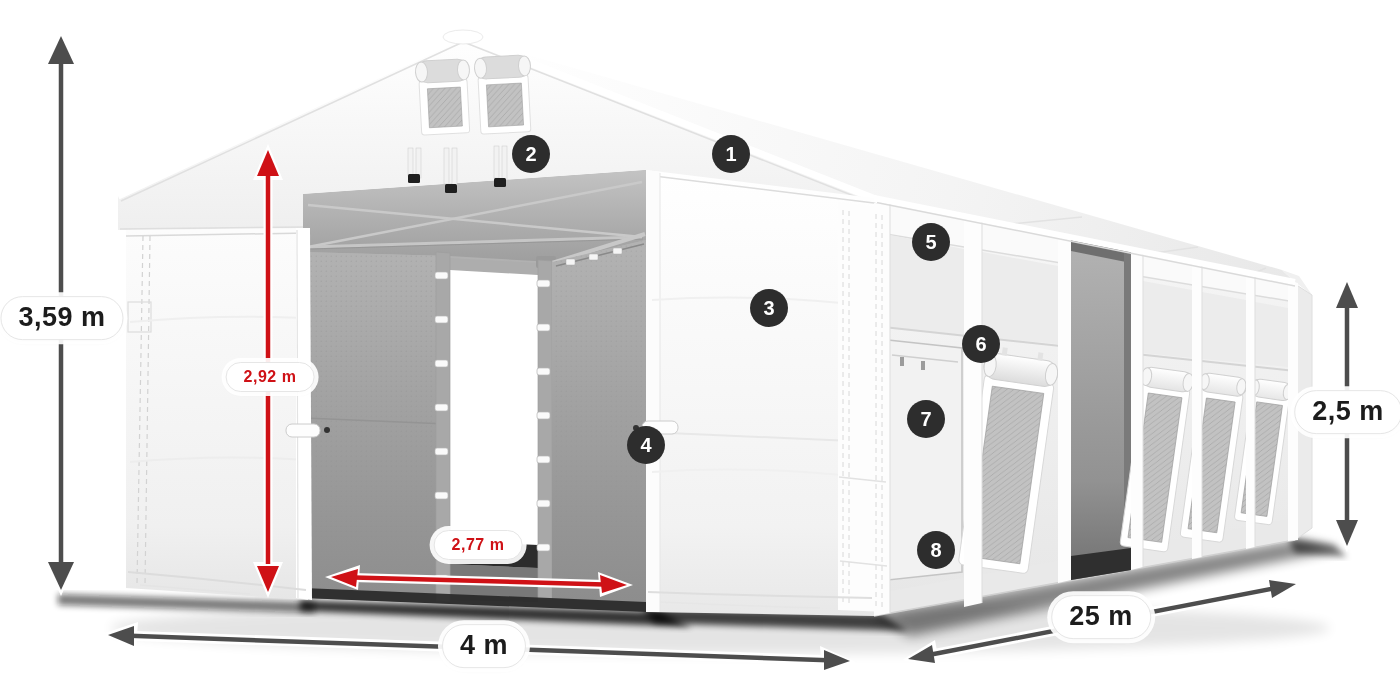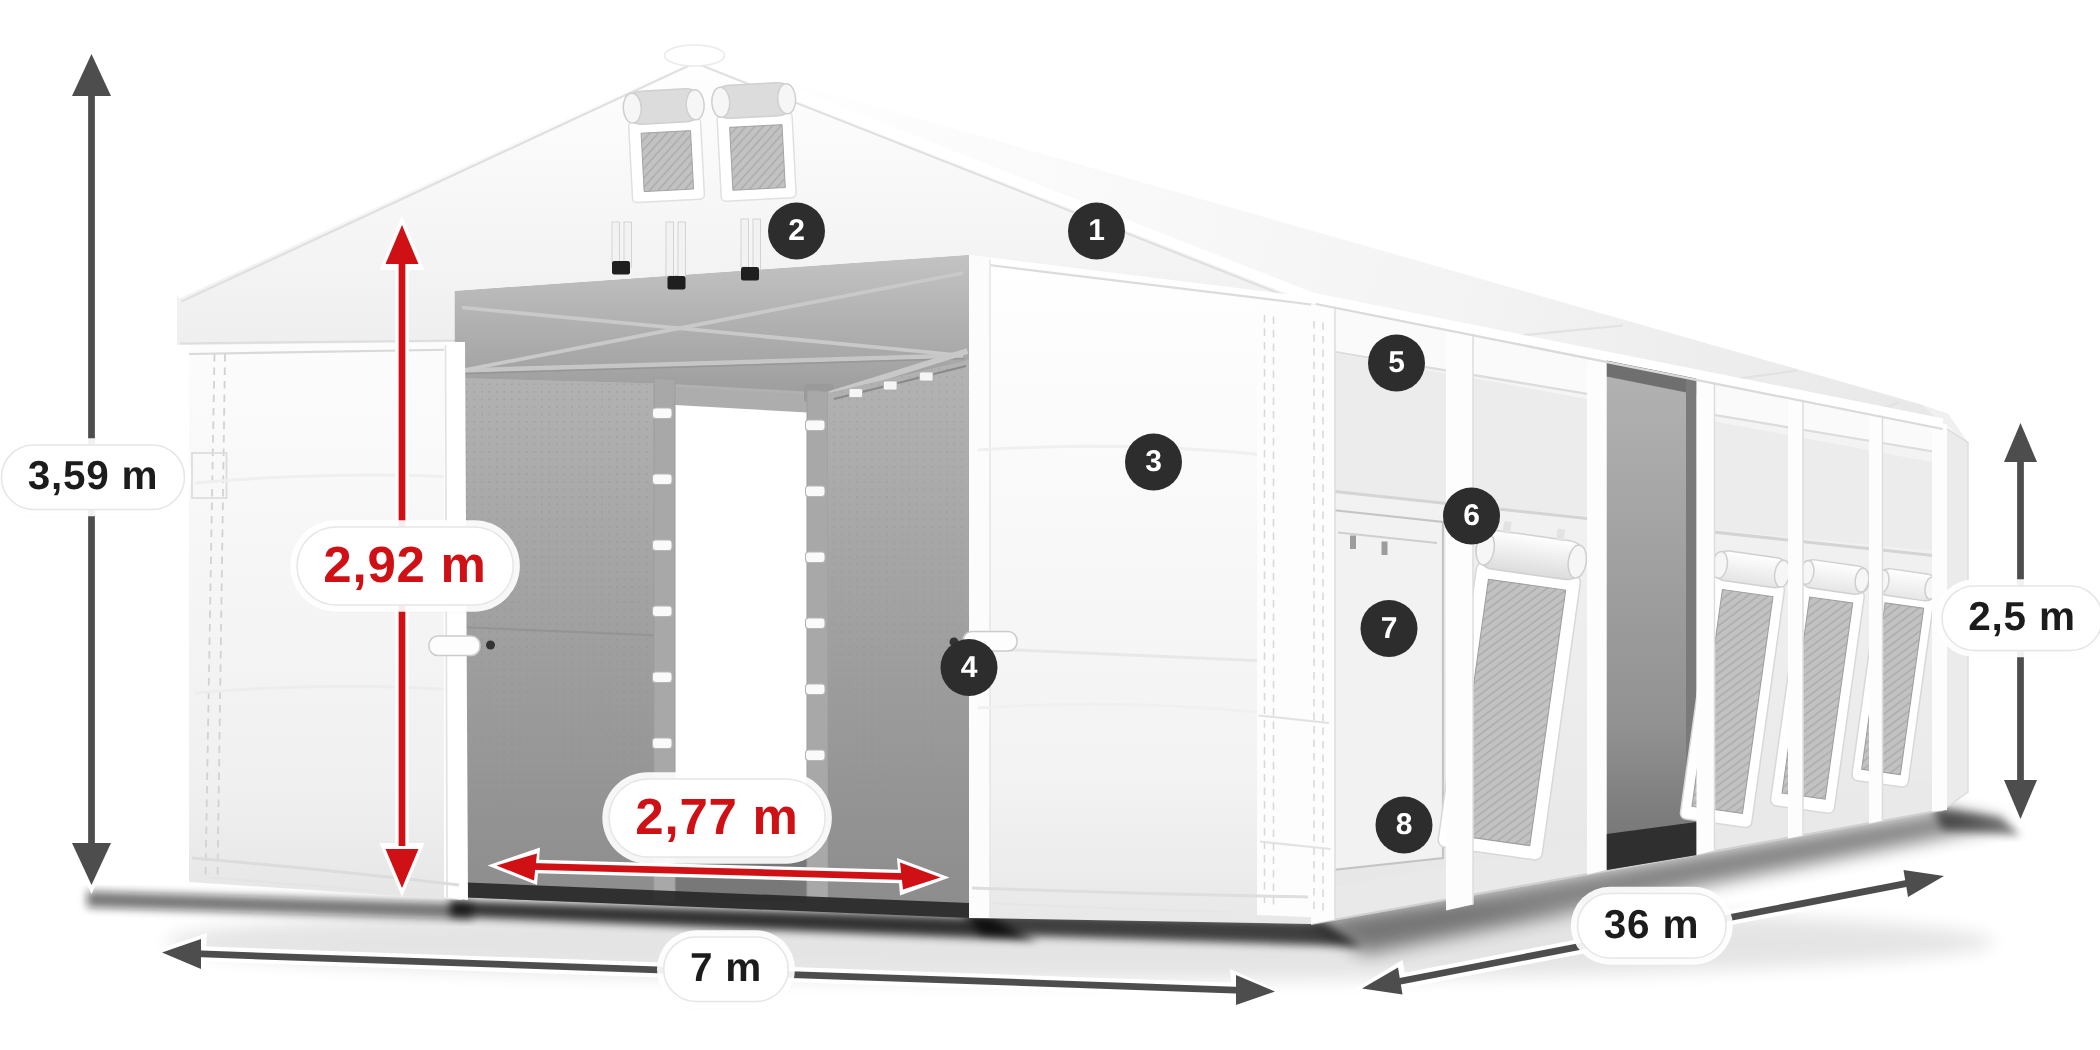--- a/index.html
+++ b/index.html
@@ -11,21 +11,21 @@
   #tent-svg{position:absolute;left:0;top:0;}
   .pill{
     position:absolute;transform:translate(-50%,-50%);
     background:var(--pill-background,#fff);
     border:1px solid #e6e6e6;border-radius:28px;
     padding:4px 17px;font-weight:bold;font-size:27px;line-height:1.25;
     letter-spacing:.5px;white-space:nowrap;z-index:30;
     box-shadow:0 0 0 4px rgba(255,255,255,.92),0 1px 4px rgba(0,0,0,.15);
   }
   .pill.dark{color:var(--label-text,#1c1c1c);}
-  .pill.red{color:var(--accent-red,#cf1116);font-size:34px;}
+  .pill.red{color:var(--accent-red,#cf1116);font-size:16px;}
   .hotspot{
     position:absolute;transform:translate(-50%,-50%);
     width:38px;height:38px;border-radius:50%;
     background:var(--badge-background,#2d2d2d);
     color:var(--badge-text,#fff);
     font-weight:bold;font-size:20px;line-height:38px;text-align:center;
     z-index:40;cursor:pointer;user-select:none;
   }
 </style>
 </head>
@@ -421,17 +421,17 @@
 <div class="hotspot" style="left:769px;top:308px">3</div>
 <div class="hotspot" style="left:646px;top:445px">4</div>
 <div class="hotspot" style="left:931px;top:242px">5</div>
 <div class="hotspot" style="left:981px;top:344px">6</div>
 <div class="hotspot" style="left:926px;top:419px">7</div>
 <div class="hotspot" style="left:936px;top:550px">8</div>
 
 <div class="pill dark" style="left:62px;top:318px">3,59 m</div>
 <div class="pill red" style="left:270px;top:377px">2,92 m</div>
 <div class="pill red" style="left:478px;top:545px">2,77 m</div>
-<div class="pill dark" style="left:484px;top:646px">7 m</div>
-<div class="pill dark" style="left:1101px;top:617px">36 m</div>
+<div class="pill dark" style="left:484px;top:646px">4 m</div>
+<div class="pill dark" style="left:1101px;top:617px">25 m</div>
 <div class="pill dark" style="left:1348px;top:412px">2,5 m</div>
 
 </div>
 
 </body></html>

